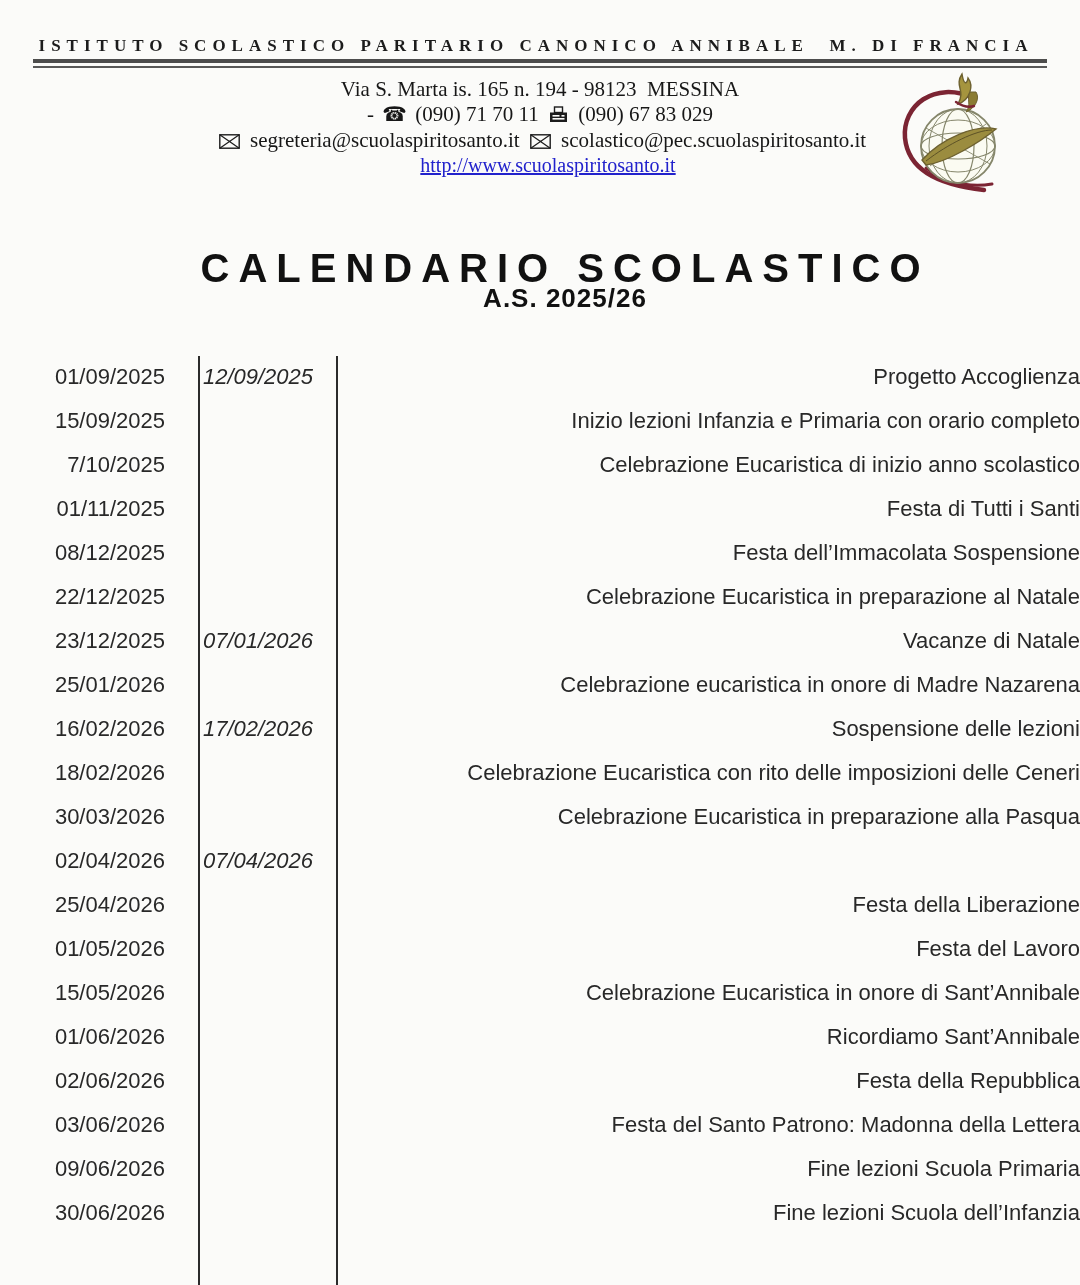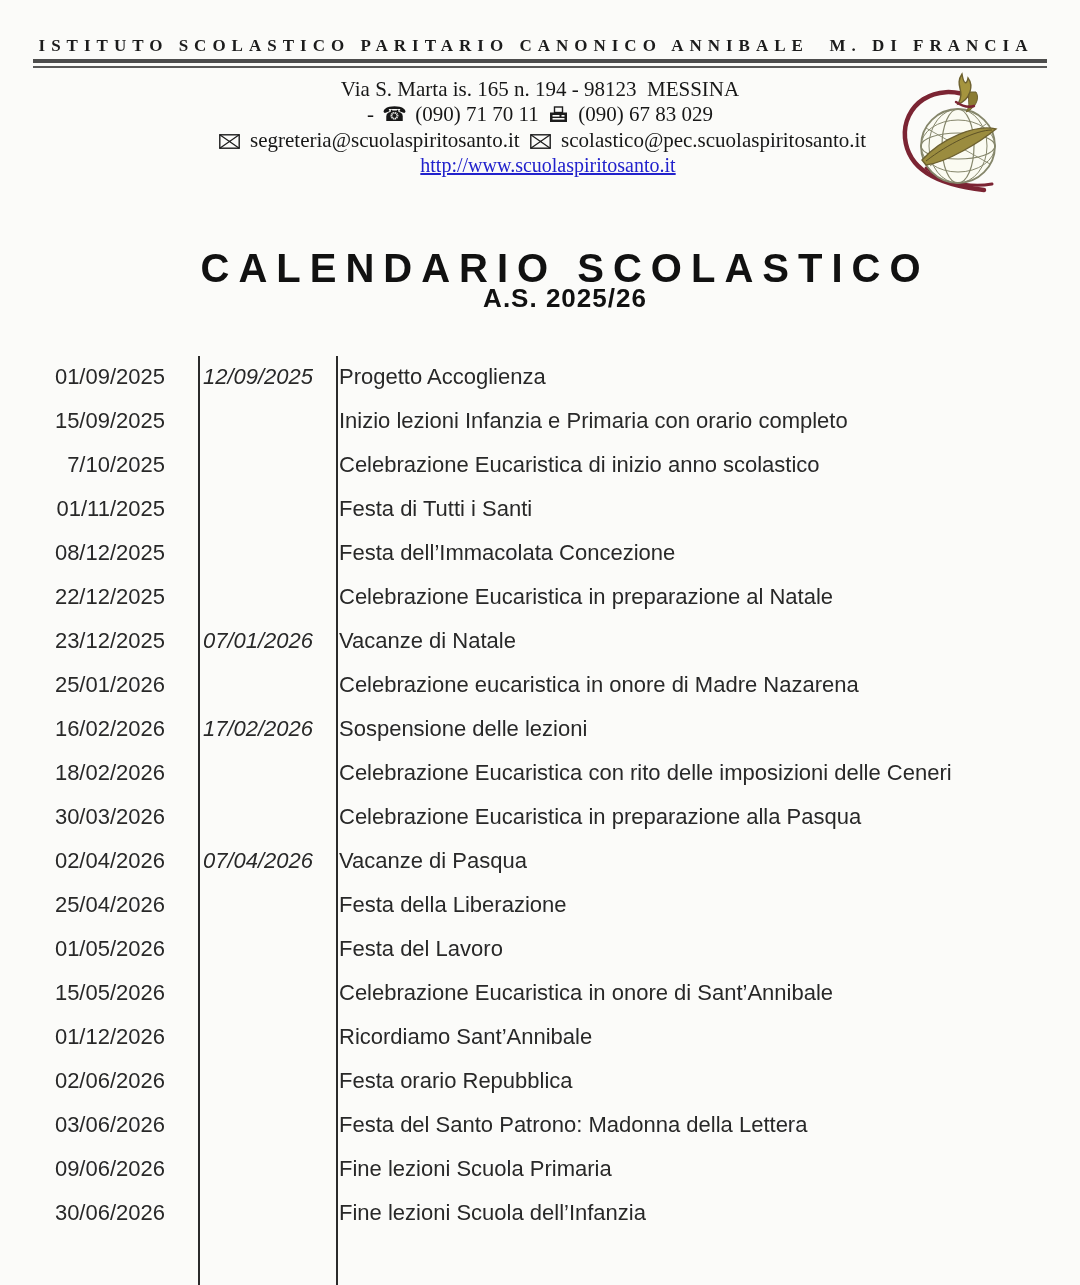--- a/index.html
+++ b/index.html
@@ -89,21 +89,21 @@
   .row{
     height:44px;
     display:flex;
     align-items:center;
     font-size:22px;
     color:#282828;
   }
   .cell{white-space:nowrap;}
   .c1{width:189px;text-align:right;padding-right:24px;box-sizing:border-box;}
   .c2{width:138px;text-align:center;font-style:italic;}
-  .c3{flex:1;padding-left:12px;}
+  .c3{flex:1;padding-left:12px;text-align:right;}
 </style>
 </head>
 <body>
 
 <div class="page">
 
   <div class="school-name">ISTITUTO SCOLASTICO PARITARIO CANONICO ANNIBALE  M. DI FRANCIA</div>
   <div class="double-rule"></div>
 
   <div class="contact">
@@ -190,21 +190,21 @@
 
     <div class="row">
       <div class="cell c1">01/11/2025</div>
       <div class="cell c2"></div>
       <div class="cell c3">Festa di Tutti i Santi</div>
     </div>
 
     <div class="row">
       <div class="cell c1">08/12/2025</div>
       <div class="cell c2"></div>
-      <div class="cell c3">Festa dell’Immacolata Concezione</div>
+      <div class="cell c3">Festa dell’Immacolata Sospensione</div>
     </div>
 
     <div class="row">
       <div class="cell c1">22/12/2025</div>
       <div class="cell c2"></div>
       <div class="cell c3">Celebrazione Eucaristica in preparazione al Natale</div>
     </div>
 
     <div class="row">
       <div class="cell c1">23/12/2025</div>
@@ -232,21 +232,20 @@
 
     <div class="row">
       <div class="cell c1">30/03/2026</div>
       <div class="cell c2"></div>
       <div class="cell c3">Celebrazione Eucaristica in preparazione alla Pasqua</div>
     </div>
 
     <div class="row">
       <div class="cell c1">02/04/2026</div>
       <div class="cell c2">07/04/2026</div>
-      <div class="cell c3">Vacanze di Pasqua</div>
     </div>
 
     <div class="row">
       <div class="cell c1">25/04/2026</div>
       <div class="cell c2"></div>
       <div class="cell c3">Festa della Liberazione</div>
     </div>
 
     <div class="row">
       <div class="cell c1">01/05/2026</div>
@@ -254,29 +253,29 @@
       <div class="cell c3">Festa del Lavoro</div>
     </div>
 
     <div class="row">
       <div class="cell c1">15/05/2026</div>
       <div class="cell c2"></div>
       <div class="cell c3">Celebrazione Eucaristica in onore di Sant’Annibale</div>
     </div>
 
     <div class="row">
-      <div class="cell c1">01/12/2026</div>
+      <div class="cell c1">01/06/2026</div>
       <div class="cell c2"></div>
       <div class="cell c3">Ricordiamo Sant’Annibale</div>
     </div>
 
     <div class="row">
       <div class="cell c1">02/06/2026</div>
       <div class="cell c2"></div>
-      <div class="cell c3">Festa orario Repubblica</div>
+      <div class="cell c3">Festa della Repubblica</div>
     </div>
 
     <div class="row">
       <div class="cell c1">03/06/2026</div>
       <div class="cell c2"></div>
       <div class="cell c3">Festa del Santo Patrono: Madonna della Lettera</div>
     </div>
 
     <div class="row">
       <div class="cell c1">09/06/2026</div>

